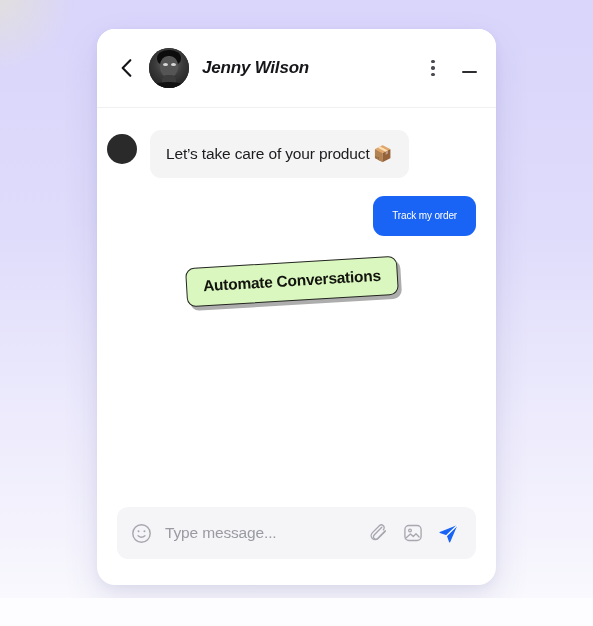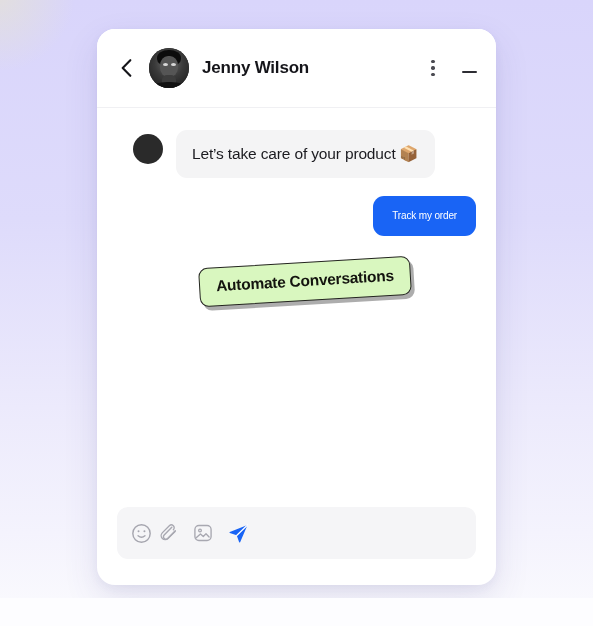--- a/index.html
+++ b/index.html
@@ -56,20 +56,21 @@
   
   #chat-header {
     height: 79px;
     flex: 0 0 79px;
     display: flex;
     align-items: center;
     padding: 0 18px 0 16px;
     border-bottom: 1px solid #f0f0f3;
     background: #fff;
     box-sizing: border-box;
+    font-style: italic;
   }
   .back-btn {
     width: 26px; height: 26px;
     display: flex; align-items: center; justify-content: center;
     color: #16161a;
     flex: 0 0 auto;
     cursor: pointer;
   }
   .avatar {
     width: 40px; height: 40px;
@@ -138,21 +139,21 @@
   .minimize i {
     display: block;
     width: 15px; height: 2px;
     background: #2d2d33;
     border-radius: 1px;
   }
 
   
   #messages {
     flex: 1 1 auto;
-    padding: 22px 20px 0 36px;
+    padding: 22px 20px 0 10px;
     box-sizing: border-box;
     position: relative;
     overflow: hidden;
   }
   .row {
     display: flex;
     align-items: flex-start;
     margin-bottom: 18px;
   }
   .row.out { justify-content: flex-end; }
@@ -315,20 +316,21 @@
 
         <span class="smiley">
           <svg width="21" height="21" viewBox="0 0 22 22">
             <circle cx="11" cy="11" r="9.1" fill="none" stroke="#a6a6af" stroke-width="1.5"></circle>
             <circle cx="7.9" cy="8.7" r="1.05" fill="#a6a6af"></circle>
             <circle cx="14.1" cy="8.7" r="1.05" fill="#a6a6af"></circle>
             <path d="M7.4 13.3 q3.6 3.1 7.2 0" fill="none" stroke="#a6a6af" stroke-width="1.5" stroke-linecap="round"></path>
           </svg>
         </span>
 
+        <input id="message-input" type="text" placeholder="Type message..." style="">
 
         <span class="composer-actions">
           <span>
             <svg width="19" height="19" viewBox="0 0 20 20">
               <path d="M14.6 5.1 L6.6 13.1 a2.6 2.6 0 0 0 3.7 3.7 l8.0-8.0" transform="translate(-2.2,-1.6)" fill="none" stroke="#a8a8b1" stroke-width="1.5" stroke-linecap="round"></path>
               <path d="M16.4 7.0 L8.4 15.0 a4.6 4.6 0 0 1-6.5-6.5 l8.0-8.0 a3.2 3.2 0 0 1 4.6 4.5" transform="translate(0.6,1.4) scale(0.93)" fill="none" stroke="#a8a8b1" stroke-width="1.5" stroke-linecap="round"></path>
             </svg>
           </span>
 
           <span>

